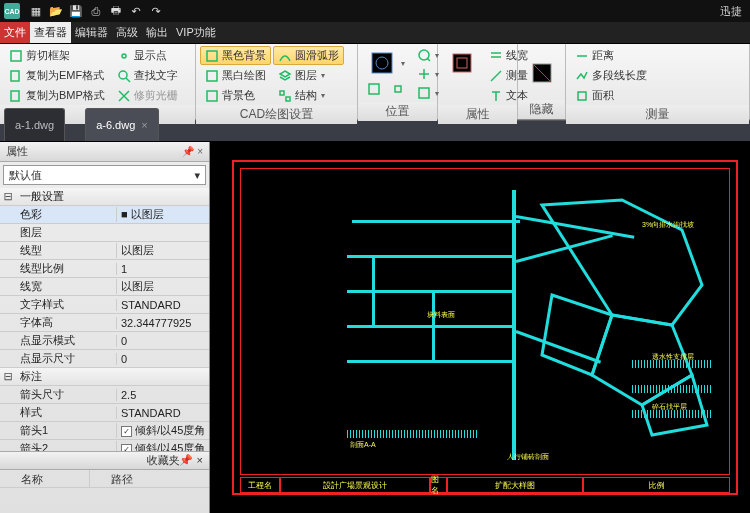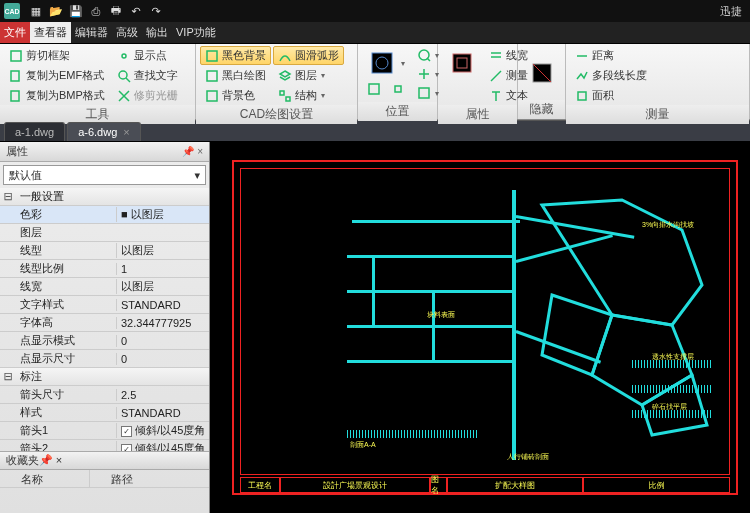--- a/index.html
+++ b/index.html
@@ -16,38 +16,38 @@
 .rgroup{border-right:1px solid #bbb;display:flex;flex-direction:column;padding:2px 4px 0}
 .rgroup .rbody{flex:1;display:flex;gap:2px}
 .rgroup .rlabel{text-align:center;color:#555;font-size:12px;padding:1px 0;background:linear-gradient(#eee,#ddd);margin:0 -4px}
 .rcol{display:flex;flex-direction:column;gap:1px}
 .rbtn{display:flex;align-items:center;gap:3px;padding:1px 4px;border:1px solid transparent;border-radius:2px;color:#333;white-space:nowrap;cursor:pointer}
 .rbtn.sel{background:linear-gradient(#ffe9a8,#ffd568);border-color:#d9a93f}
 .ricon{width:14px;height:14px;flex:none}
 .ricon-big{width:30px;height:30px;flex:none}
 .rbtn .dd{font-size:8px;color:#666;margin-left:1px}
 .tabs{height:22px;background:#3a3d45;display:flex;align-items:end;padding:0 4px;border-top:1px solid #555;border-bottom:1px solid #000}
-.tab{padding:3px 10px;background:#2c2e34;color:#bbb;border:1px solid #555;border-bottom:none;margin-right:2px;font-size:10px;cursor:pointer;border-radius:3px 3px 0 0}
+.tab{padding:10px 10px;background:#2c2e34;color:#bbb;border:1px solid #555;border-bottom:none;margin-right:20px;font-size:10px;cursor:pointer;border-radius:3px 3px 0 0}
 .tab.active{background:#4a4d55;color:#fff}
 .tab .x{margin-left:6px;color:#999}
 .workspace{display:flex;height:371px}
 .panel{width:210px;background:linear-gradient(#ededed,#e0e0e0);display:flex;flex-direction:column;border-right:1px solid #888}
 .phead{height:20px;background:linear-gradient(#f2f2f2,#d8d8d8);display:flex;align-items:center;padding:0 6px;color:#333;border-bottom:1px solid #aaa;justify-content:space-between}
 .phead .pin{font-size:10px;color:#666}
 .combo{margin:3px;height:20px;background:#fff;border:1px solid #999;display:flex;align-items:center;padding:0 5px;color:#333;justify-content:space-between}
 .plist{flex:1;overflow:auto;color:#222}
 .prow{display:flex;height:18px;align-items:center;border-bottom:1px solid #ccc}
 .prow.group{background:linear-gradient(#f5f5f5,#e4e4e4);font-weight:normal}
 .prow .exp{width:16px;text-align:center;color:#555}
 .prow .k{width:100px;padding-left:4px;overflow:hidden}
 .prow .v{flex:1;padding-left:4px;border-left:1px solid #ccc;overflow:hidden;white-space:nowrap}
 .prow.sel{background:#d9e6f7}
 .prow .cb{width:11px;height:11px;border:1px solid #777;background:#fff;display:inline-flex;align-items:center;justify-content:center;font-size:8px;margin-right:3px;color:#333}
 .fav{height:62px;border-top:1px solid #aaa;display:flex;flex-direction:column}
-.fav .fhead{height:18px;display:flex;align-items:center;background:linear-gradient(#f2f2f2,#d8d8d8);padding:0 6px;color:#333;justify-content:flex-start;border-bottom:1px solid #aaa}
+.fav .fhead{height:18px;display:flex;align-items:center;background:linear-gradient(#f2f2f2,#d8d8d8);padding:0 6px;color:#333;justify-content:flex-end;border-bottom:1px solid #aaa}
 .fav .fcol{display:flex;height:18px;border-bottom:1px solid #ccc}
 .fav .fcol div{padding:2px 21px;color:#333}
 .fav .fcol div:first-child{width:90px;border-right:1px solid #ccc}
 .canvas{flex:1;background:#000;position:relative;overflow:hidden}
 .dwg{position:absolute;inset:18px 12px 18px 22px}
 .frame{position:absolute;inset:0;border:2px solid #e22}
 .frame-inner{position:absolute;inset:8px 8px 20px 8px;border:1px solid #e22}
 .cyan-line{position:absolute;background:#2dd}
 .cyan-v{width:3px}
 .cyan-h{height:3px}

